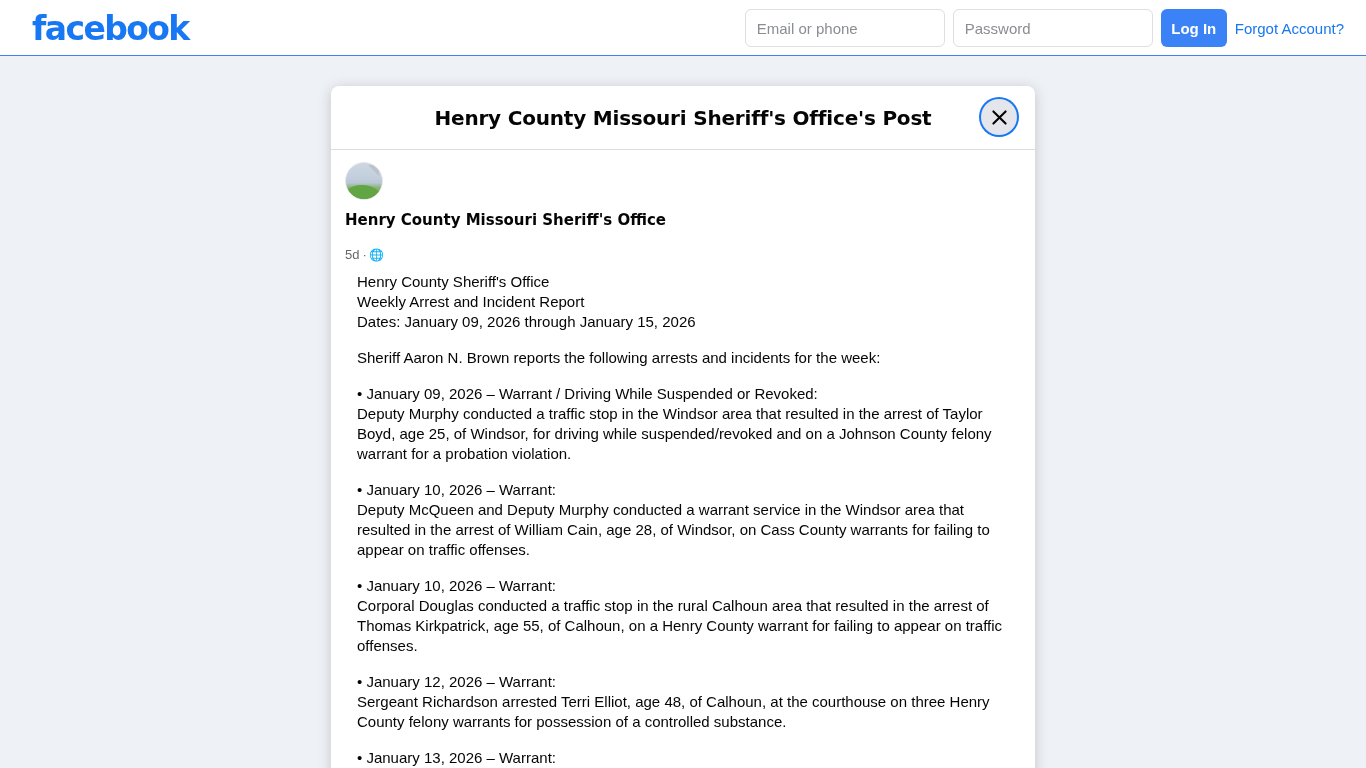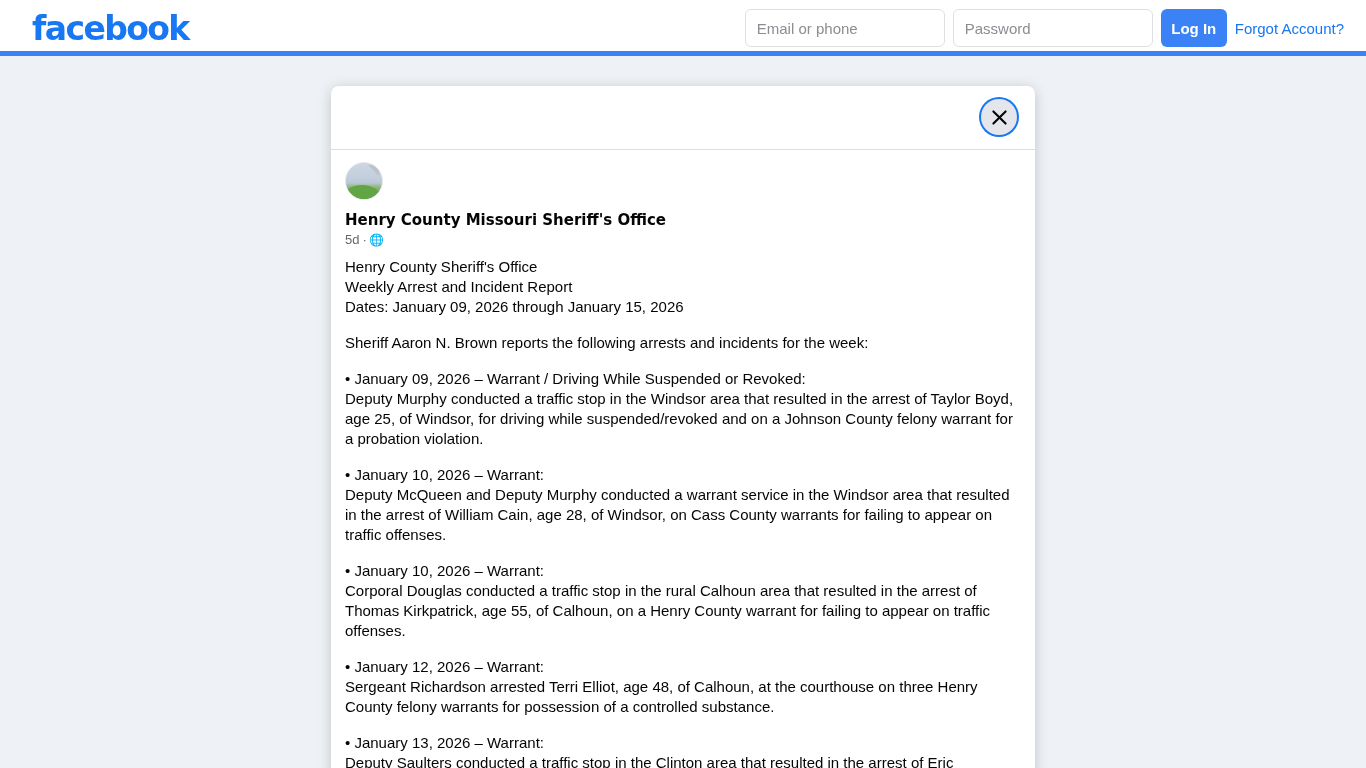--- a/index.html
+++ b/index.html
@@ -9,21 +9,21 @@
     overflow: hidden;
     background: #eef1f5;
     font-family: "Liberation Sans", sans-serif;
   }
 
   
   .topbar {
     position: absolute; top: 0; left: 0;
     width: 1366px; height: 56px;
     background: #ffffff;
-    border-bottom: 5px solid #3b82f6;
+    border-bottom: 1px solid #3b82f6;
     display: flex; align-items: center;
   }
   .fb-logo {
     position: absolute; left: 32px; top: 12px;
     font-size: 33px; line-height: 33px;
     font-weight: 700; letter-spacing: -1.6px;
     color: #1877f2;
     font-family: "DejaVu Sans", sans-serif;
     user-select: none;
   }
@@ -139,51 +139,52 @@
   .page-name {
     font-size: 15px; font-weight: 700;
     color: #050505;
     font-family: "DejaVu Sans", sans-serif;
     line-height: 20px;
   }
   .post-sub {
     font-size: 13px; color: #65676b;
     line-height: 18px;
     display: flex; align-items: center; gap: 3px;
-    margin-top: 1px;
+    margin-top: 16px;
   }
   .globe-icon { font-size: 12px; line-height: 12px; color: #65676b; }
 
   .post-text {
     padding: 8px 16px 26px 14px;
     font-size: 15px;
     line-height: 20px;
     color: #050505;
     font-family: "Liberation Sans", sans-serif;
   }
-  .para { margin: 0 0 16px 0; white-space: pre-wrap; }
+  .para { margin: 0 0 16px 12px; white-space: pre-wrap; }
   .para:last-child { margin-bottom: 0; }
 </style>
 </head>
 <body>
 
 <div class="topbar">
   <div class="fb-logo">facebook</div>
 
   <div class="login-area">
     <input class="login-input" type="text" placeholder="Email or phone" style="">
     <input class="login-input" type="password" placeholder="Password" style="">
     <button class="login-btn">Log In</button>
     <a class="forgot-link" href="#">Forgot Account?</a>
   </div>
 </div>
 
 <div class="modal">
 
   <div class="modal-header">
+    <div class="modal-title">Henry County Missouri Sheriff's Office's Post</div>
     <button class="close-btn" aria-label="Close">
       <span>
         <svg width="17" height="17" viewBox="0 0 17 17" aria-hidden="true">
           <path d="M2.4 2.4 L14.6 14.6 M14.6 2.4 L2.4 14.6" stroke="#050505" stroke-width="2.1" stroke-linecap="round"></path>
         </svg>
       </span>
     </button>
   </div>
 
   <div class="modal-body">

